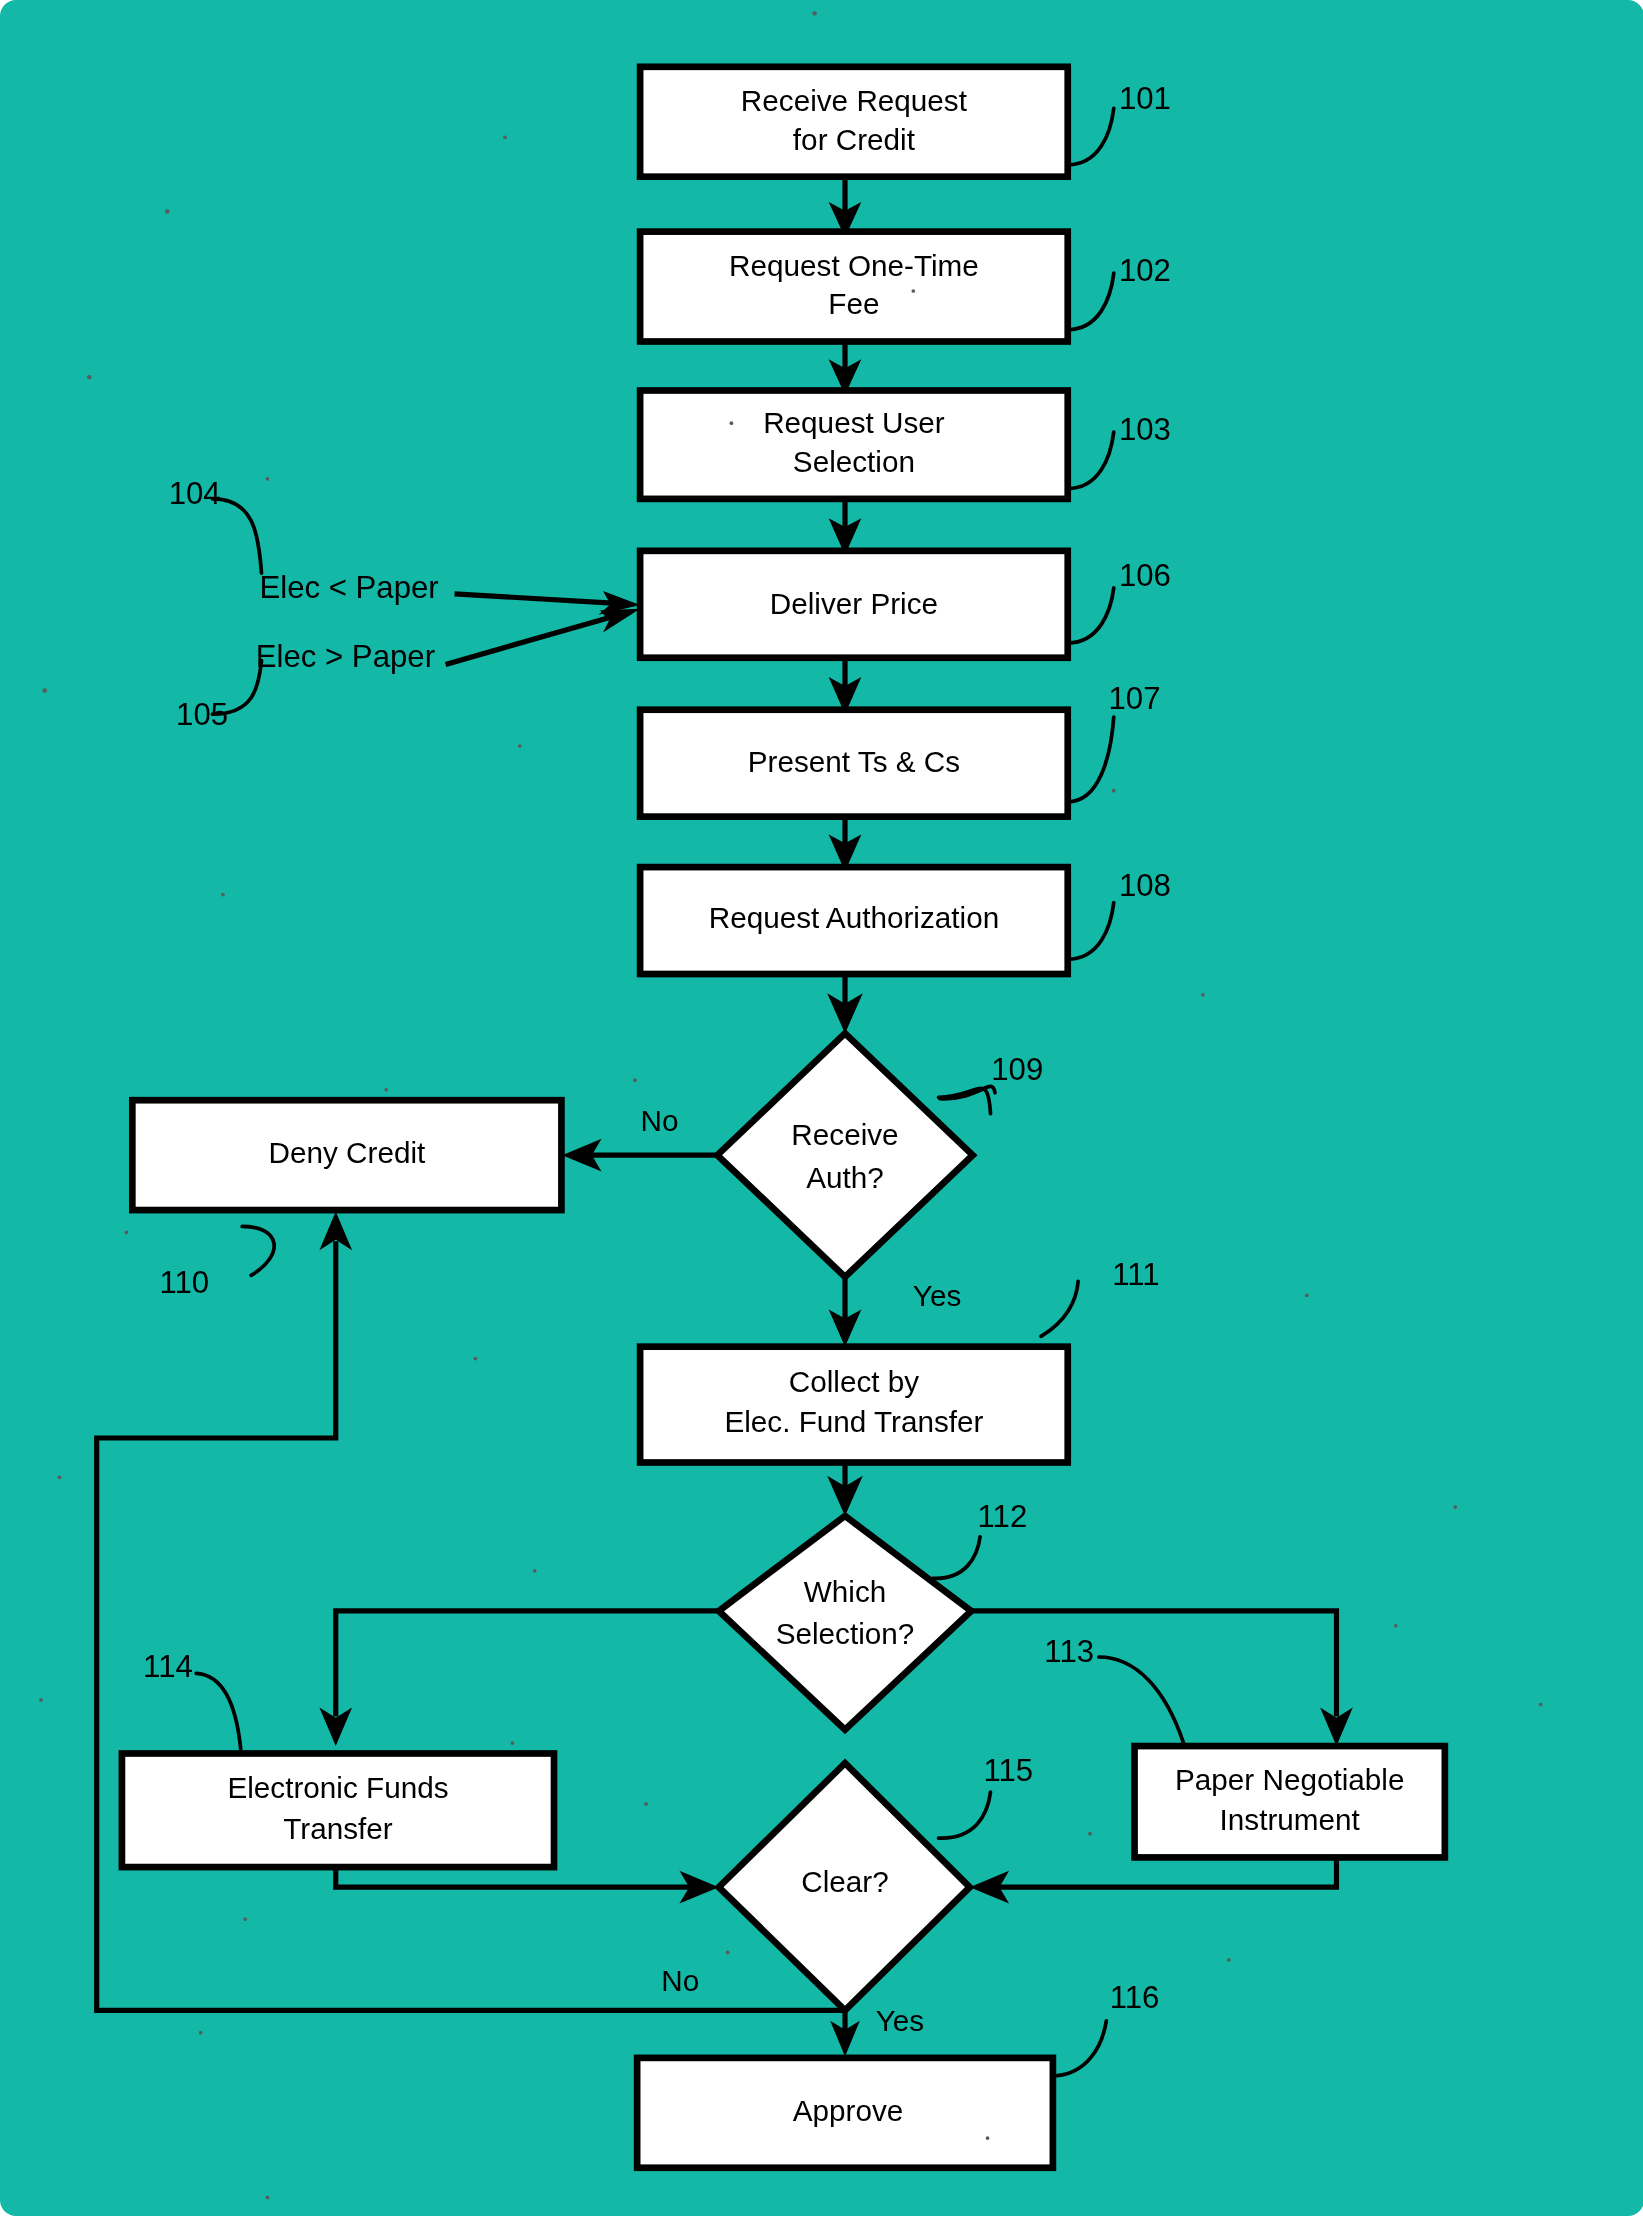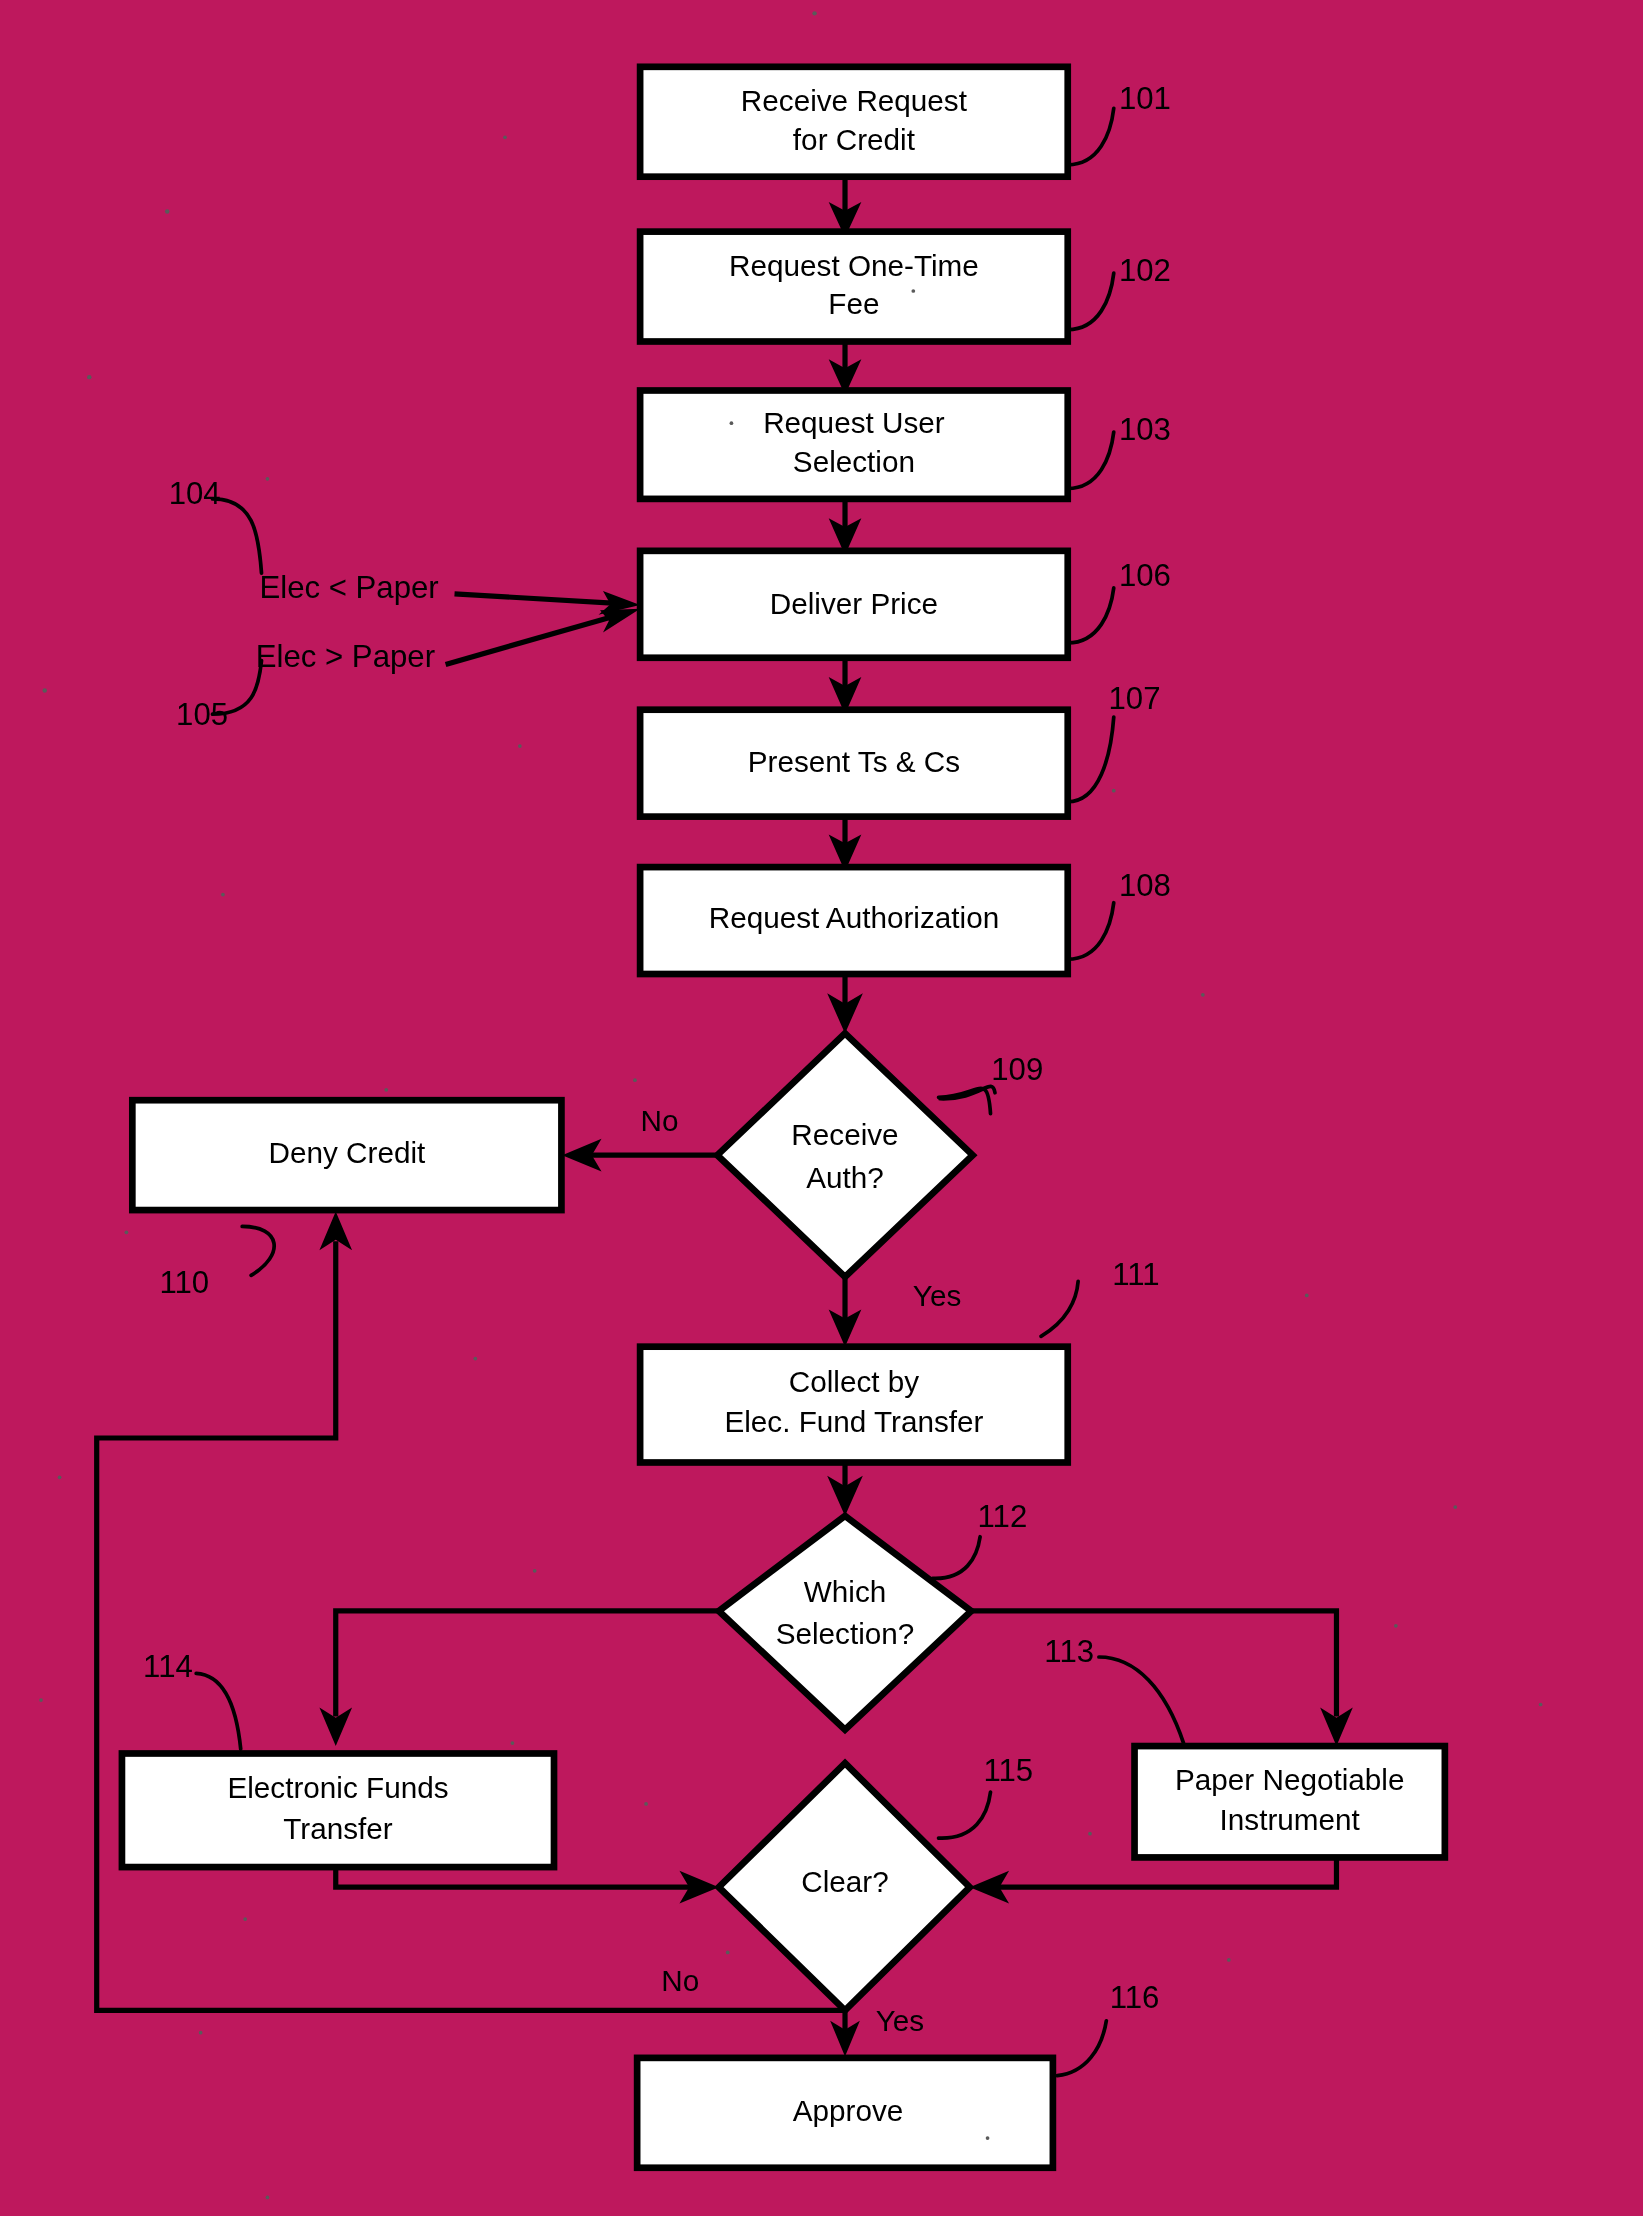--- a/index.html
+++ b/index.html
@@ -7,22 +7,23 @@
     padding: 0;
     background: #ffffff;
   }
   body {
     font-family: "Liberation Sans", sans-serif;
   }
   #figure-root {
     position: relative;
     width: 1644px;
     height: 2216px;
-    background: #be185d;
+    background: #14b8a6;
     overflow: hidden;
+    border-radius: 16px;
   }
   svg#flowchart-canvas {
     position: absolute;
     top: 0;
     left: 0;
     width: 1644px;
     height: 2216px;
     display: block;
   }
   .node-rect {

